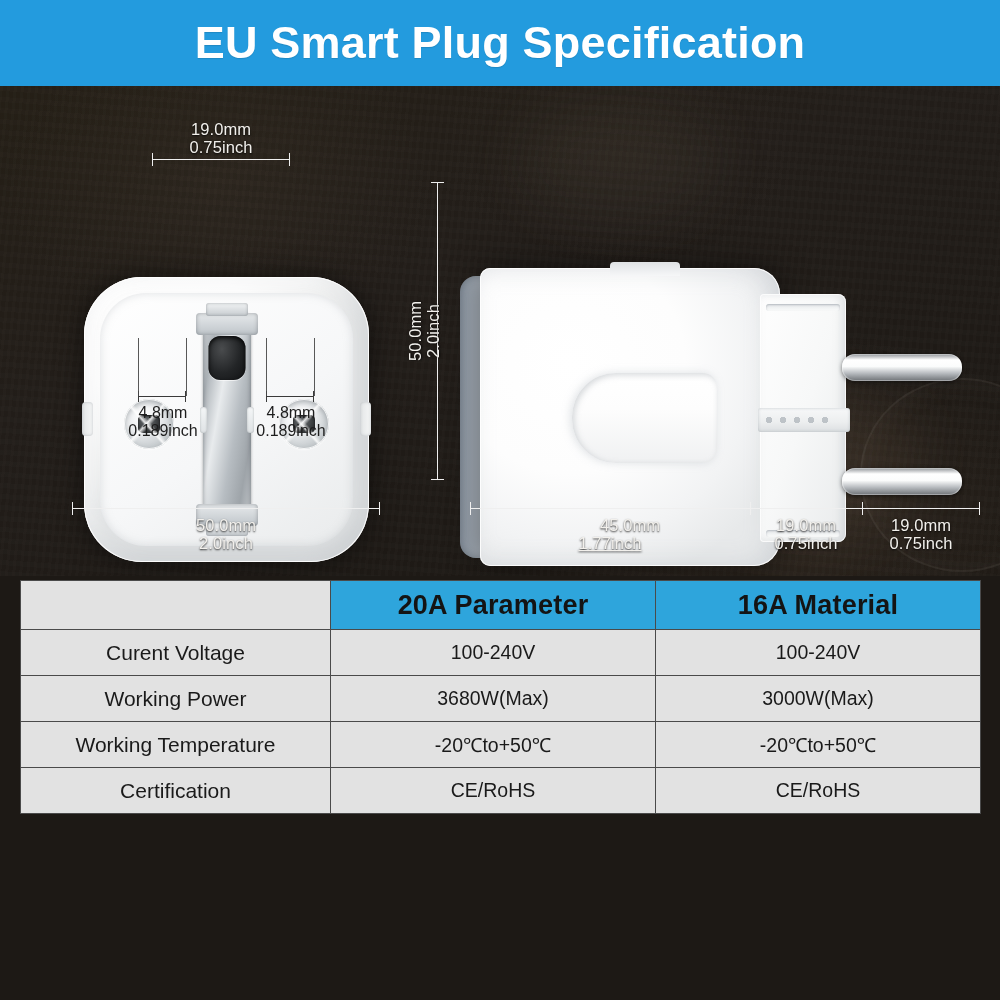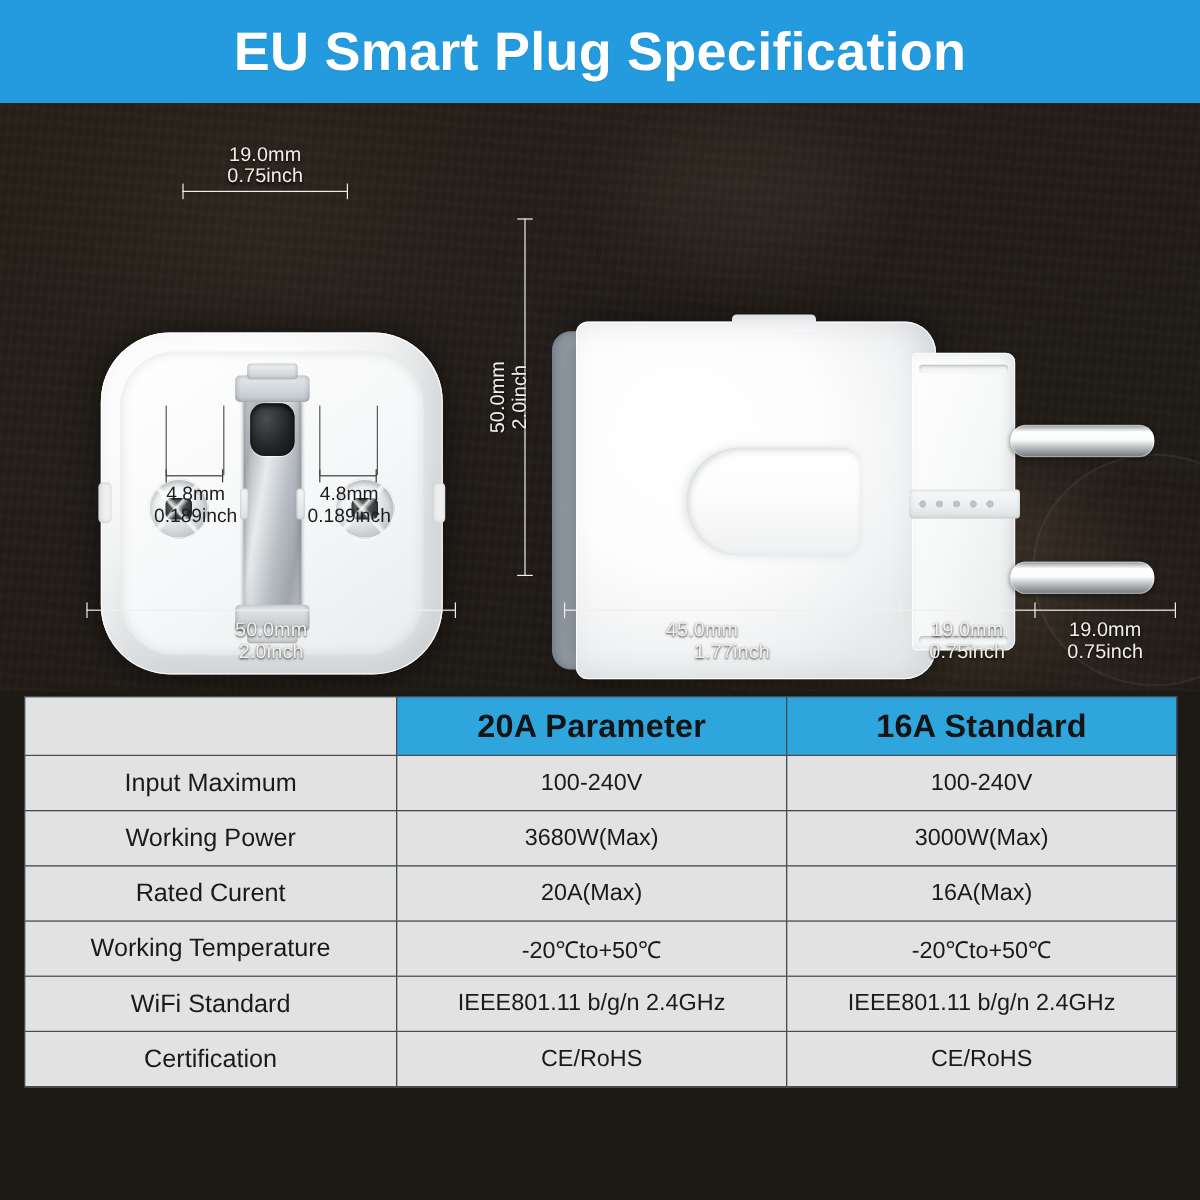--- a/index.html
+++ b/index.html
@@ -322,70 +322,60 @@
     </div>
 
     <div class="dim-v" style="left:437px;top:96px;height:298px;"></div>
     <div class="dim-label" style="left:335px;top:236px;width:160px;transform:rotate(-90deg);transform-origin:center;">50.0mm</div>
     <div class="dim-label" style="left:353px;top:236px;width:160px;transform:rotate(-90deg);transform-origin:center;">2.0inch</div>
 
     <div class="dim-h" style="left:470px;top:422px;width:510px;"></div>
     <div class="tick" style="left:750px;top:416px;height:13px;"></div>
     <div class="tick" style="left:862px;top:416px;height:13px;"></div>
 
-    <div class="dim-label" style="left:445px;top:430px;width:280px;">45.0mm</div>
-    <div class="dim-label" style="left:470px;top:448px;width:280px;">1.77inch</div>
+    <div class="dim-label" style="left:490px;top:430px;width:280px;">45.0mm</div>
+    <div class="dim-label" style="left:470px;top:448px;width:280px;text-decoration:underline;">1.77inch</div>
 
     <div class="dim-label" style="left:750px;top:430px;width:112px;">19.0mm</div>
     <div class="dim-label" style="left:750px;top:448px;width:112px;">0.75inch</div>
 
     <div class="dim-label" style="left:862px;top:430px;width:118px;">19.0mm</div>
     <div class="dim-label" style="left:862px;top:448px;width:118px;">0.75inch</div>
   </div>
 
   <table class="tbl">
     <colgroup>
       <col class="col-a">
         <col class="col-b">
         <col class="col-c">
     </colgroup>
     <thead>
       <tr>
         <th class="blank"></th>
         <th class="hdr">20A Parameter</th>
-        <th class="hdr">16A Standard</th>
+        <th class="hdr">16A Material</th>
       </tr>
     </thead>
     <tbody>
       <tr>
-        <td class="lbl">Input Maximum</td>
+        <td class="lbl">Curent Voltage</td>
         <td class="val">100-240V</td>
         <td class="val">100-240V</td>
       </tr>
       <tr>
         <td class="lbl">Working Power</td>
         <td class="val">3680W(Max)</td>
         <td class="val">3000W(Max)</td>
       </tr>
       <tr>
-        <td class="lbl">Rated Curent</td>
-        <td class="val">20A(Max)</td>
-        <td class="val">16A(Max)</td>
-      </tr>
-      <tr>
         <td class="lbl">Working Temperature</td>
         <td class="val">-20℃to+50℃</td>
         <td class="val">-20℃to+50℃</td>
       </tr>
       <tr>
-        <td class="lbl">WiFi Standard</td>
-        <td class="val">IEEE801.11 b/g/n 2.4GHz</td>
-        <td class="val">IEEE801.11 b/g/n 2.4GHz</td>
-      </tr>
-      <tr>
         <td class="lbl">Certification</td>
         <td class="val">CE/RoHS</td>
         <td class="val">CE/RoHS</td>
       </tr>
     </tbody>
   </table>
 
 </div>
 
 </body></html>

